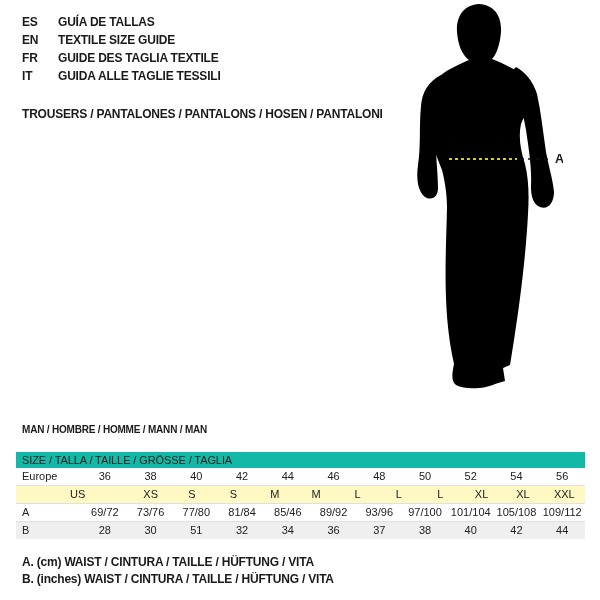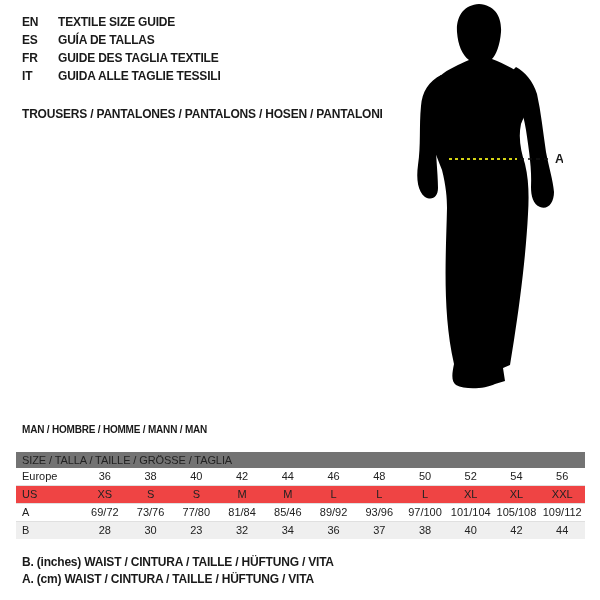--- a/index.html
+++ b/index.html
@@ -111,26 +111,26 @@
     height: 17px;
     line-height: 17px;
     white-space: nowrap;
   }
 </style>
 </head>
 <body>
 
 <div class="lang-block">
   <div class="lang-row">
+    <span class="lang-code">ES</span>
+    <span class="lang-label">GUÍA DE TALLAS</span>
+  </div>
+  <div class="lang-row">
     <span class="lang-code">EN</span>
     <span class="lang-label">TEXTILE SIZE GUIDE</span>
-  </div>
-  <div class="lang-row">
-    <span class="lang-code">ES</span>
-    <span class="lang-label">GUÍA DE TALLAS</span>
   </div>
   <div class="lang-row">
     <span class="lang-code">FR</span>
     <span class="lang-label">GUIDE DES TAGLIA TEXTILE</span>
   </div>
   <div class="lang-row">
     <span class="lang-code">IT</span>
     <span class="lang-label">GUIDA ALLE TAGLIE TESSILI</span>
   </div>
 </div>
@@ -185,39 +185,39 @@
 
     <line x1="107" y1="157" x2="139" y2="157" stroke="#111111" stroke-width="1.4" stroke-dasharray="4,4"></line>
 
     <text x="142" y="161" font-family="Liberation Sans, sans-serif" font-size="12.5" font-weight="bold" fill="#1a1a1a">A-B</text>
   </svg>
 </div>
 
 <div class="man-line">MAN / HOMBRE / HOMME / MANN / MAN</div>
 
 <div class="size-table">
-  <div class="size-header" style="background:#737373;">SIZE / TALLA / TAILLE / GRÖSSE / TAGLIA</div>
+  <div class="size-header" style="background:#14b8a6;">SIZE / TALLA / TAILLE / GRÖSSE / TAGLIA</div>
   <div class="size-body">
 
     <div class="size-row">
       <div class="row-label">Europe</div>
       <div class="cell">36</div>
       <div class="cell">38</div>
       <div class="cell">40</div>
       <div class="cell">42</div>
       <div class="cell">44</div>
       <div class="cell">46</div>
       <div class="cell">48</div>
       <div class="cell">50</div>
       <div class="cell">52</div>
       <div class="cell">54</div>
       <div class="cell">56</div>
     </div>
 
-    <div class="size-row" style="background:#ef4444;">
+    <div class="size-row" style="background:#fef9c3;padding-left:48px;">
       <div class="row-label">US</div>
       <div class="cell">XS</div>
       <div class="cell">S</div>
       <div class="cell">S</div>
       <div class="cell">M</div>
       <div class="cell">M</div>
       <div class="cell">L</div>
       <div class="cell">L</div>
       <div class="cell">L</div>
       <div class="cell">XL</div>
@@ -237,30 +237,30 @@
       <div class="cell">97/100</div>
       <div class="cell">101/104</div>
       <div class="cell">105/108</div>
       <div class="cell">109/112</div>
     </div>
 
     <div class="size-row" style="background:#efefef;">
       <div class="row-label">B</div>
       <div class="cell">28</div>
       <div class="cell">30</div>
-      <div class="cell">23</div>
+      <div class="cell">51</div>
       <div class="cell">32</div>
       <div class="cell">34</div>
       <div class="cell">36</div>
       <div class="cell">37</div>
       <div class="cell">38</div>
       <div class="cell">40</div>
       <div class="cell">42</div>
       <div class="cell">44</div>
     </div>
 
   </div>
 </div>
 
 <div class="notes">
+  <div class="note-line">A. (cm) WAIST / CINTURA / TAILLE / HÜFTUNG / VITA</div>
   <div class="note-line">B. (inches) WAIST / CINTURA / TAILLE / HÜFTUNG / VITA</div>
-  <div class="note-line">A. (cm) WAIST / CINTURA / TAILLE / HÜFTUNG / VITA</div>
 </div>
 
 </body></html>

